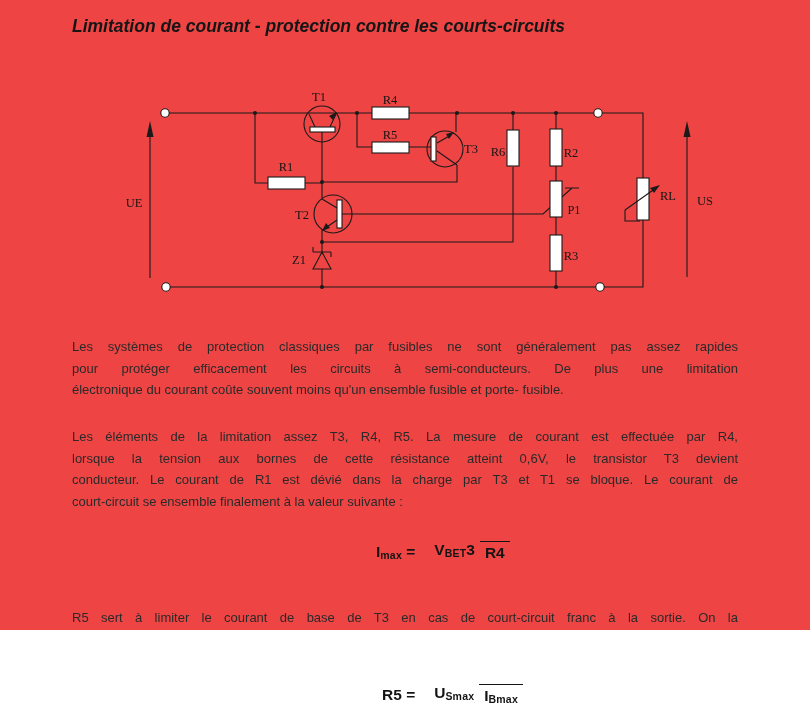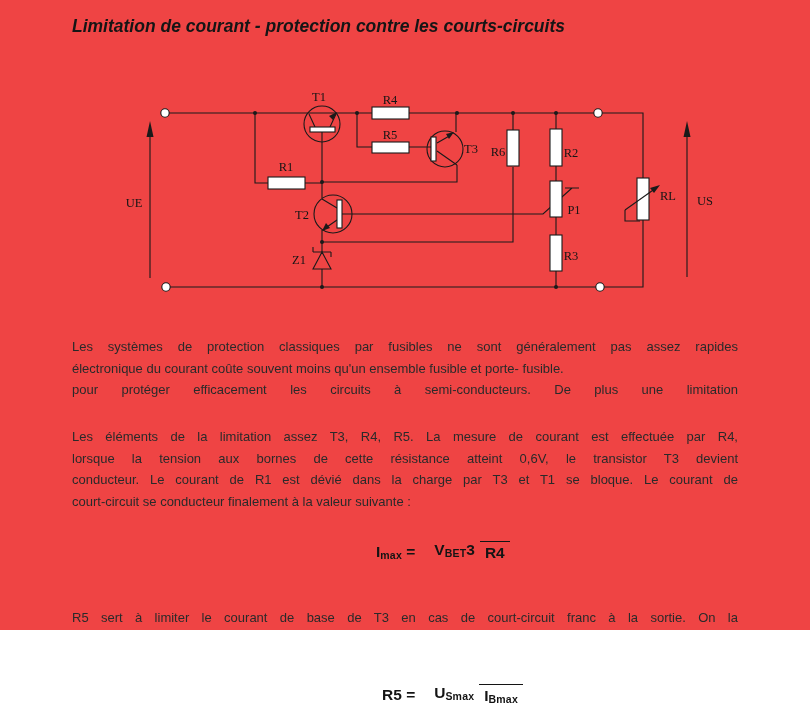--- a/index.html
+++ b/index.html
@@ -152,29 +152,29 @@
       <text x="574" y="214" text-anchor="middle">P1</text>
       <text x="660" y="200">RL</text>
       <text x="697" y="205">US</text>
       <text x="299" y="264" text-anchor="middle">Z1</text>
       <text x="571" y="260" text-anchor="middle">R3</text>
     </g>
   </svg>
 
   <div class="para p1">
     <div class="ln just">Les systèmes de protection classiques par fusibles ne sont généralement pas assez rapides</div>
+    <div class="ln just">pour protéger efficacement les circuits à semi-conducteurs. De plus une limitation</div>
     <div class="ln">électronique du courant coûte souvent moins qu'un ensemble fusible et porte- fusible.</div>
-    <div class="ln just">pour protéger efficacement les circuits à semi-conducteurs. De plus une limitation</div>
   </div>
 
   <div class="para p2">
     <div class="ln just">Les éléments de la limitation assez T3, R4, R5. La mesure de courant est effectuée par R4,</div>
     <div class="ln just">lorsque la tension aux bornes de cette résistance atteint 0,6V, le transistor T3 devient</div>
     <div class="ln just">conducteur. Le courant de R1 est dévié dans la charge par T3 et T1 se bloque. Le courant de</div>
-    <div class="ln">court-circuit se conducteur finalement à la valeur suivante :</div>
+    <div class="ln">court-circuit se ensemble finalement à la valeur suivante :</div>
   </div>
 
   <div class="formula f1">
     <span><span>I</span><sub>max</sub> <span>=</span></span>
     <span class="frac">
       <span class="num"><span>V</span><sub>BET</sub><span>3</span></span>
       <span class="den"><span>R4</span><sub></sub></span>
     </span>
   </div>
 

